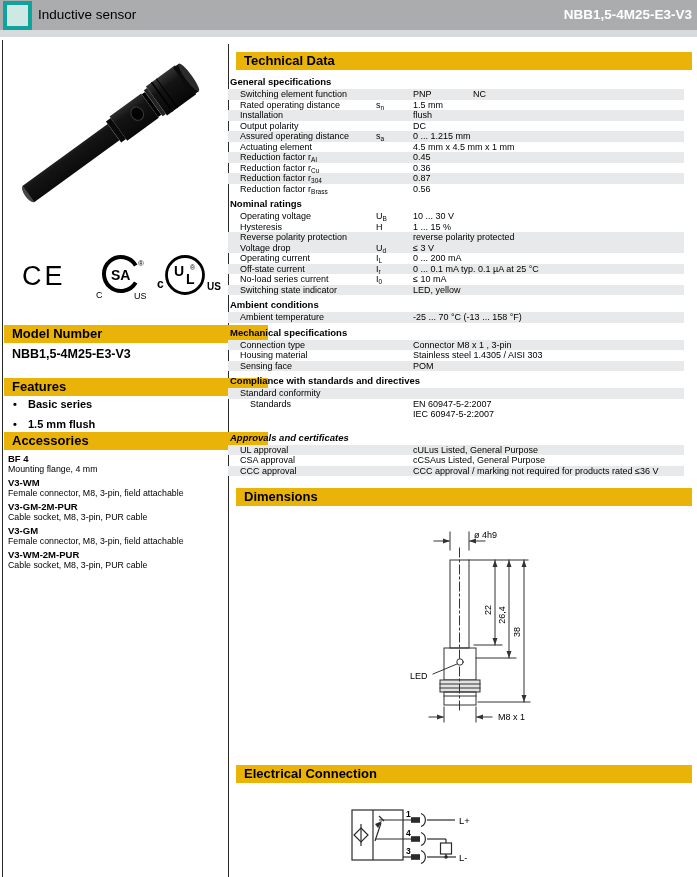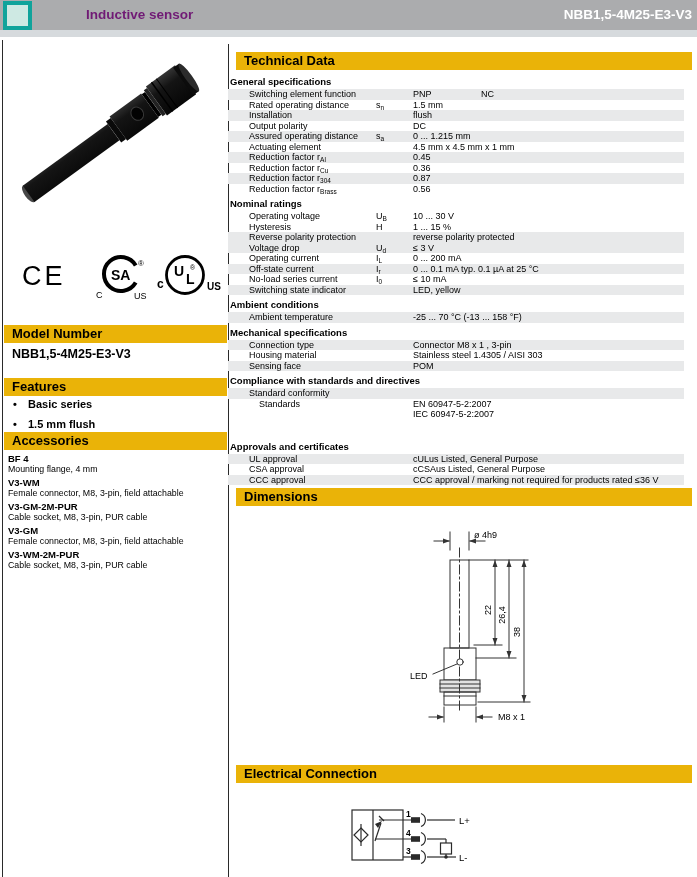--- a/index.html
+++ b/index.html
@@ -4,52 +4,52 @@
 <style>
   html,body{margin:0;padding:0;}
   body{
     width:697px;height:877px;position:relative;background:#ffffff;
     font-family:"Liberation Sans", sans-serif;color:#000;overflow:hidden;
     -webkit-font-smoothing:antialiased;
   }
   
   .header-bar{position:absolute;left:0;top:0;width:697px;height:30px;background:#ABACAE;}
   .header-icon{position:absolute;left:3px;top:1px;width:21px;height:21px;background:#CEE9E3;border:4px solid #10A39B;}
-  .header-title{position:absolute;left:38px;top:0;line-height:30px;font-size:13.5px;font-weight:bold;color:#701a75;margin-left:48px;}
+  .header-title{position:absolute;left:38px;top:0;line-height:30px;font-size:13.5px;font-weight:normal;color:#000000;}
   .header-model{position:absolute;right:5px;top:0;line-height:30px;font-size:13.5px;font-weight:bold;color:#fff;}
   .header-strip{position:absolute;left:0;top:30px;width:697px;height:7px;background:#D6DADD;}
   
   .page-left-border{position:absolute;left:2px;top:40px;width:1px;height:837px;background:#2a2a2a;}
   .column-divider{position:absolute;left:228px;top:44px;width:1px;height:833px;background:#2a2a2a;}
   
   .sec-bar{position:absolute;height:18px;line-height:18px;background:#eab308;font-size:13px;font-weight:bold;padding-left:8px;box-sizing:border-box;}
-  .sec-bar.left{left:4px;width:223px;}
+  .sec-bar.left{left:4px;width:264px;}
   .sec-bar.right{left:236px;width:456px;}
   
   .model-number-value{position:absolute;left:12px;top:347px;font-size:12.5px;font-weight:bold;}
   .features-list{position:absolute;left:12px;top:398px;width:210px;}
   .feature-item{font-size:11px;font-weight:bold;line-height:12px;margin-bottom:8px;padding-left:16px;position:relative;}
   .feature-item::before{content:"•";position:absolute;left:1px;top:0;}
   .accessories-list{position:absolute;left:8px;top:453px;width:216px;}
   .acc-item{margin-bottom:3px;}
   .acc-name{font-size:9.5px;font-weight:bold;line-height:11px;}
   .acc-desc{font-size:8.8px;line-height:10px;}
   
   .tech-container{position:absolute;left:228px;top:72px;width:456px;}
   .g-hdr{font-weight:bold;font-size:9.5px;line-height:11px;margin:4px 0 2px 2px;}
-  .g-hdr.gap{margin-top:21px;}
-  .t-row{position:relative;min-height:10.5px;line-height:10.5px;font-size:9px;padding-left:9px;}
+  .g-hdr.gap{margin-top:12px;font-style:italic;}
+  .t-row{position:relative;min-height:10.5px;line-height:10.5px;font-size:9px;}
   .t-row.tall{min-height:21px;}
   .t-row.shaded{background:#E8E9EA;}
   .t-label{display:inline-block;padding-left:12px;white-space:nowrap;}
   .t-label.ind{padding-left:22px;}
   .t-sym{position:absolute;left:148px;top:0;}
   .t-val{position:absolute;left:185px;top:0;white-space:nowrap;}
   .t-val .vline{line-height:10.5px;}
-  .v-first{display:inline-block;width:68px;}
+  .v-first{display:inline-block;width:60px;}
   sub{font-size:6.5px;line-height:0;vertical-align:-2px;}
   
   .product-photo{position:absolute;left:10px;top:48px;}
   .marks-svg{position:absolute;left:8px;top:248px;}
   .dims-svg{position:absolute;left:236px;top:510px;}
   .elec-svg{position:absolute;left:236px;top:790px;}
   svg text{font-family:"Liberation Sans", sans-serif;}
 </style>
 </head>
 <body>

